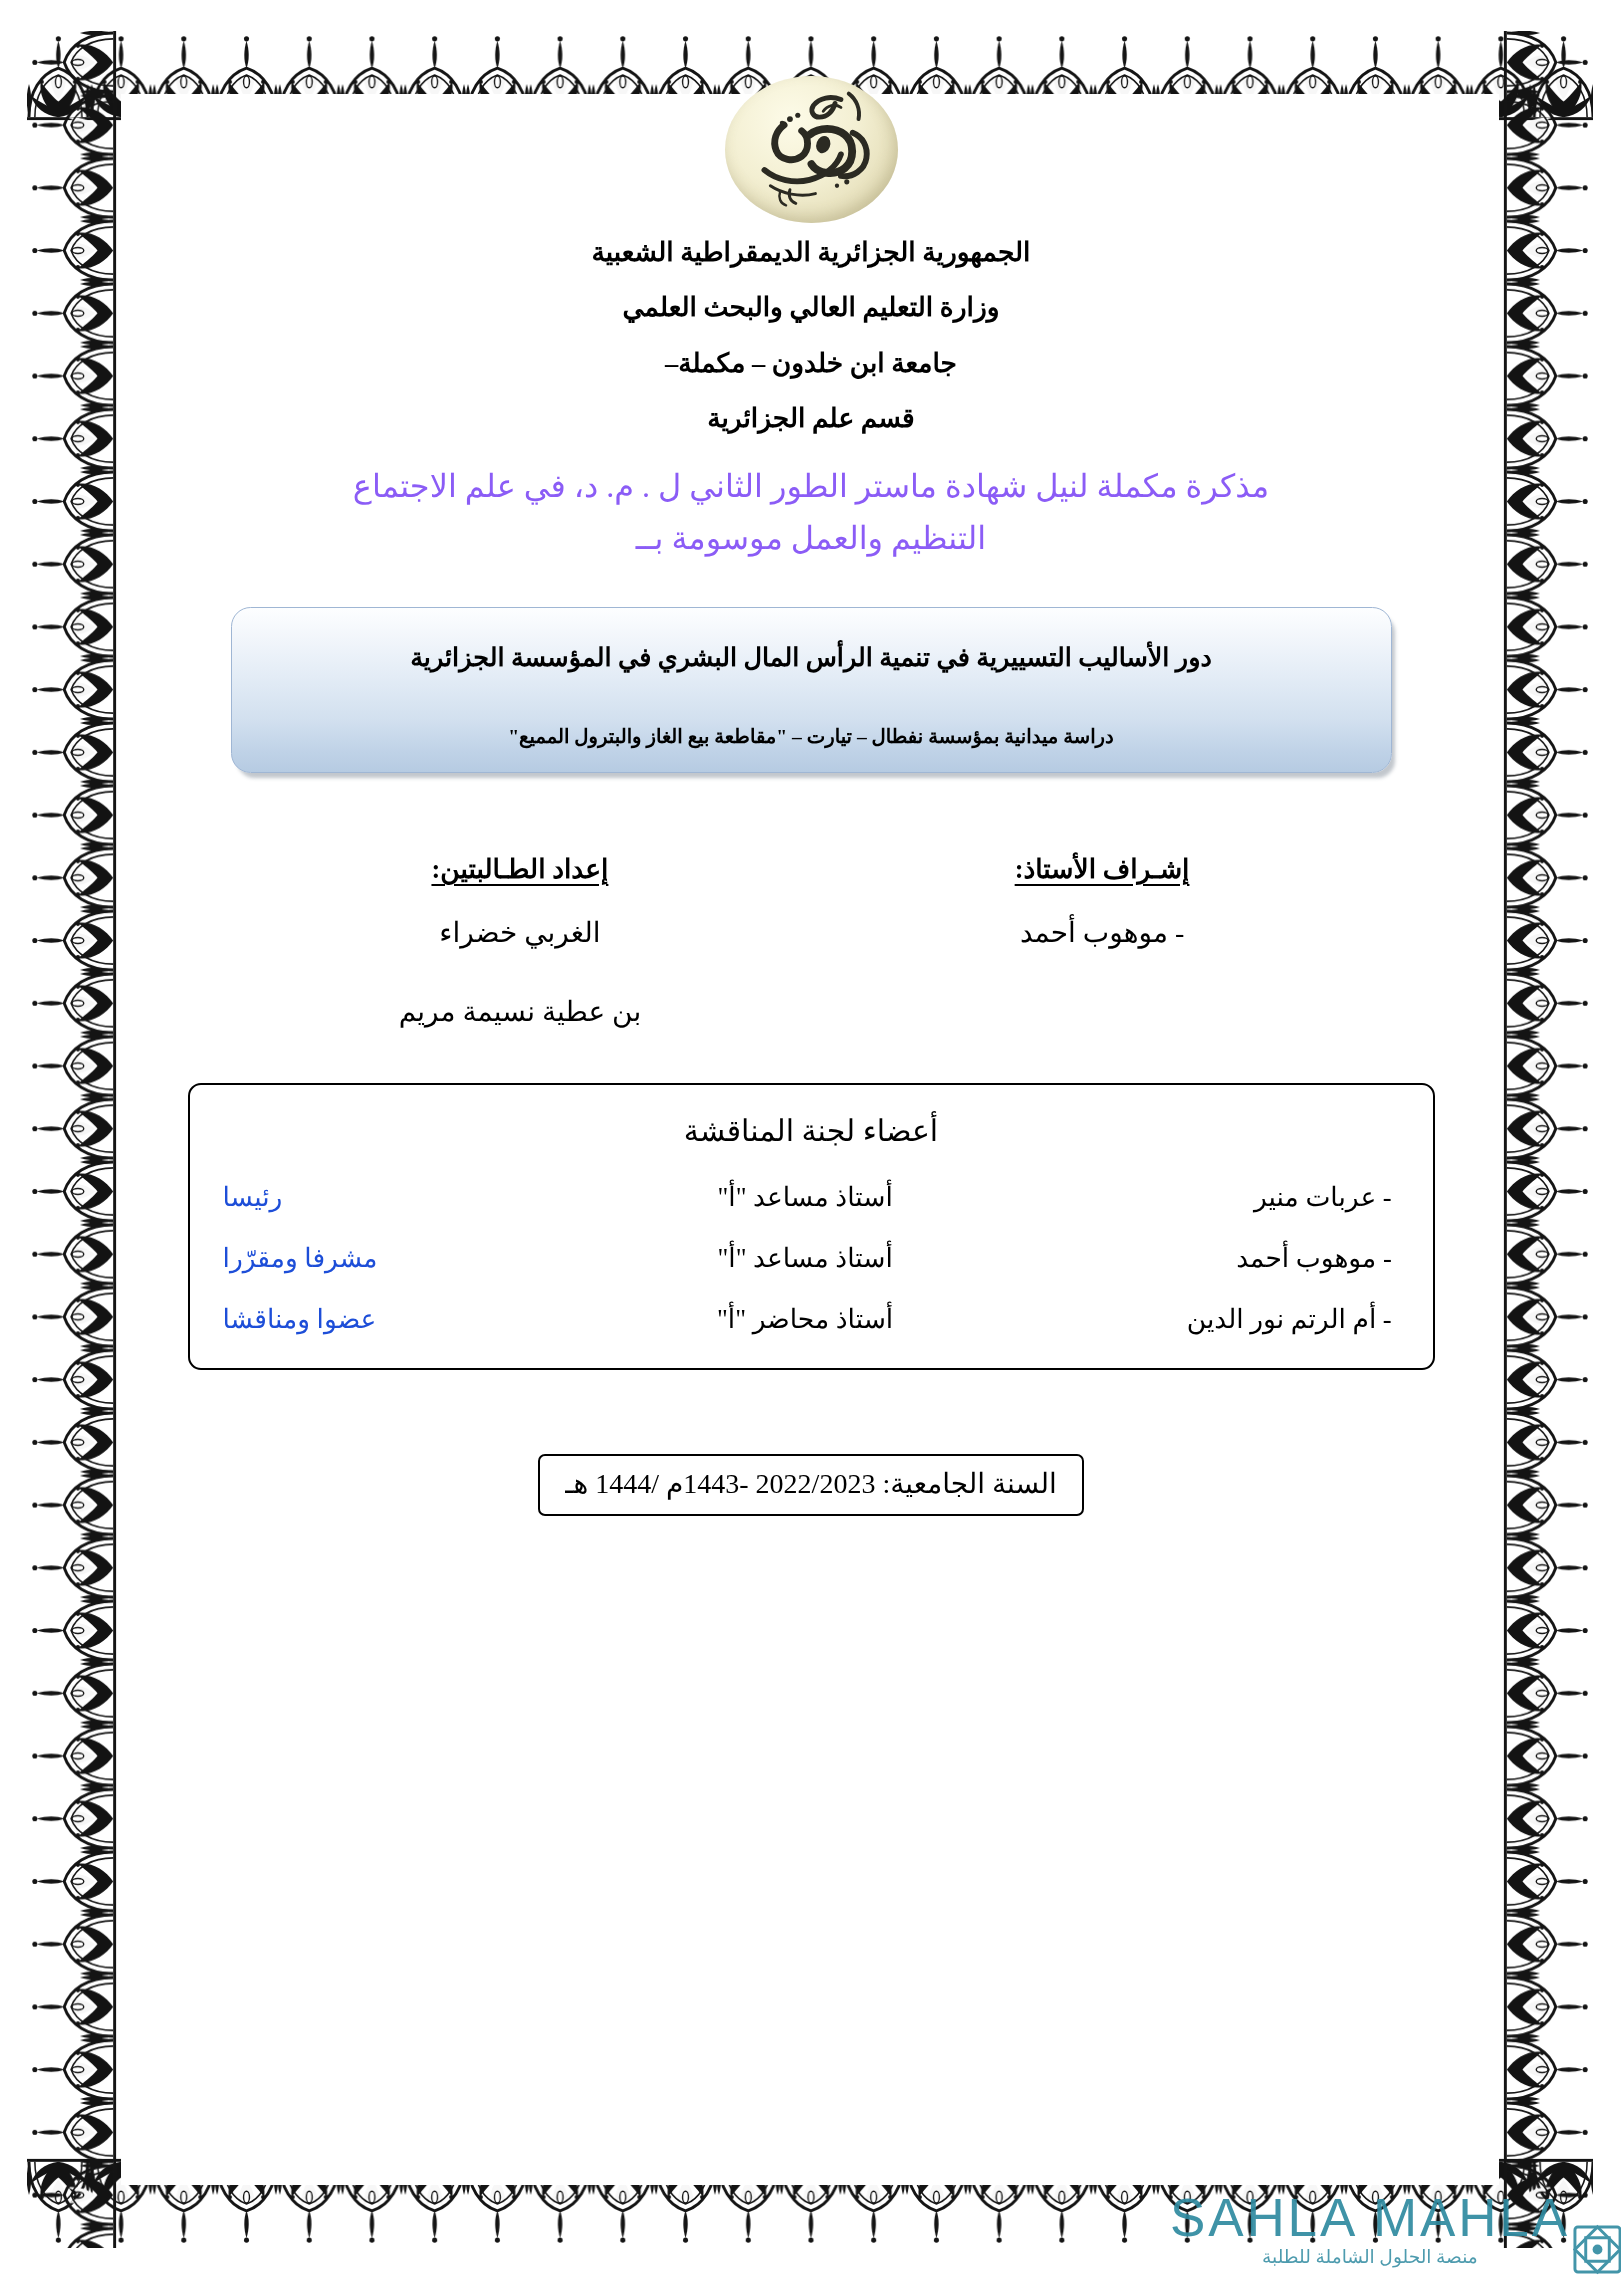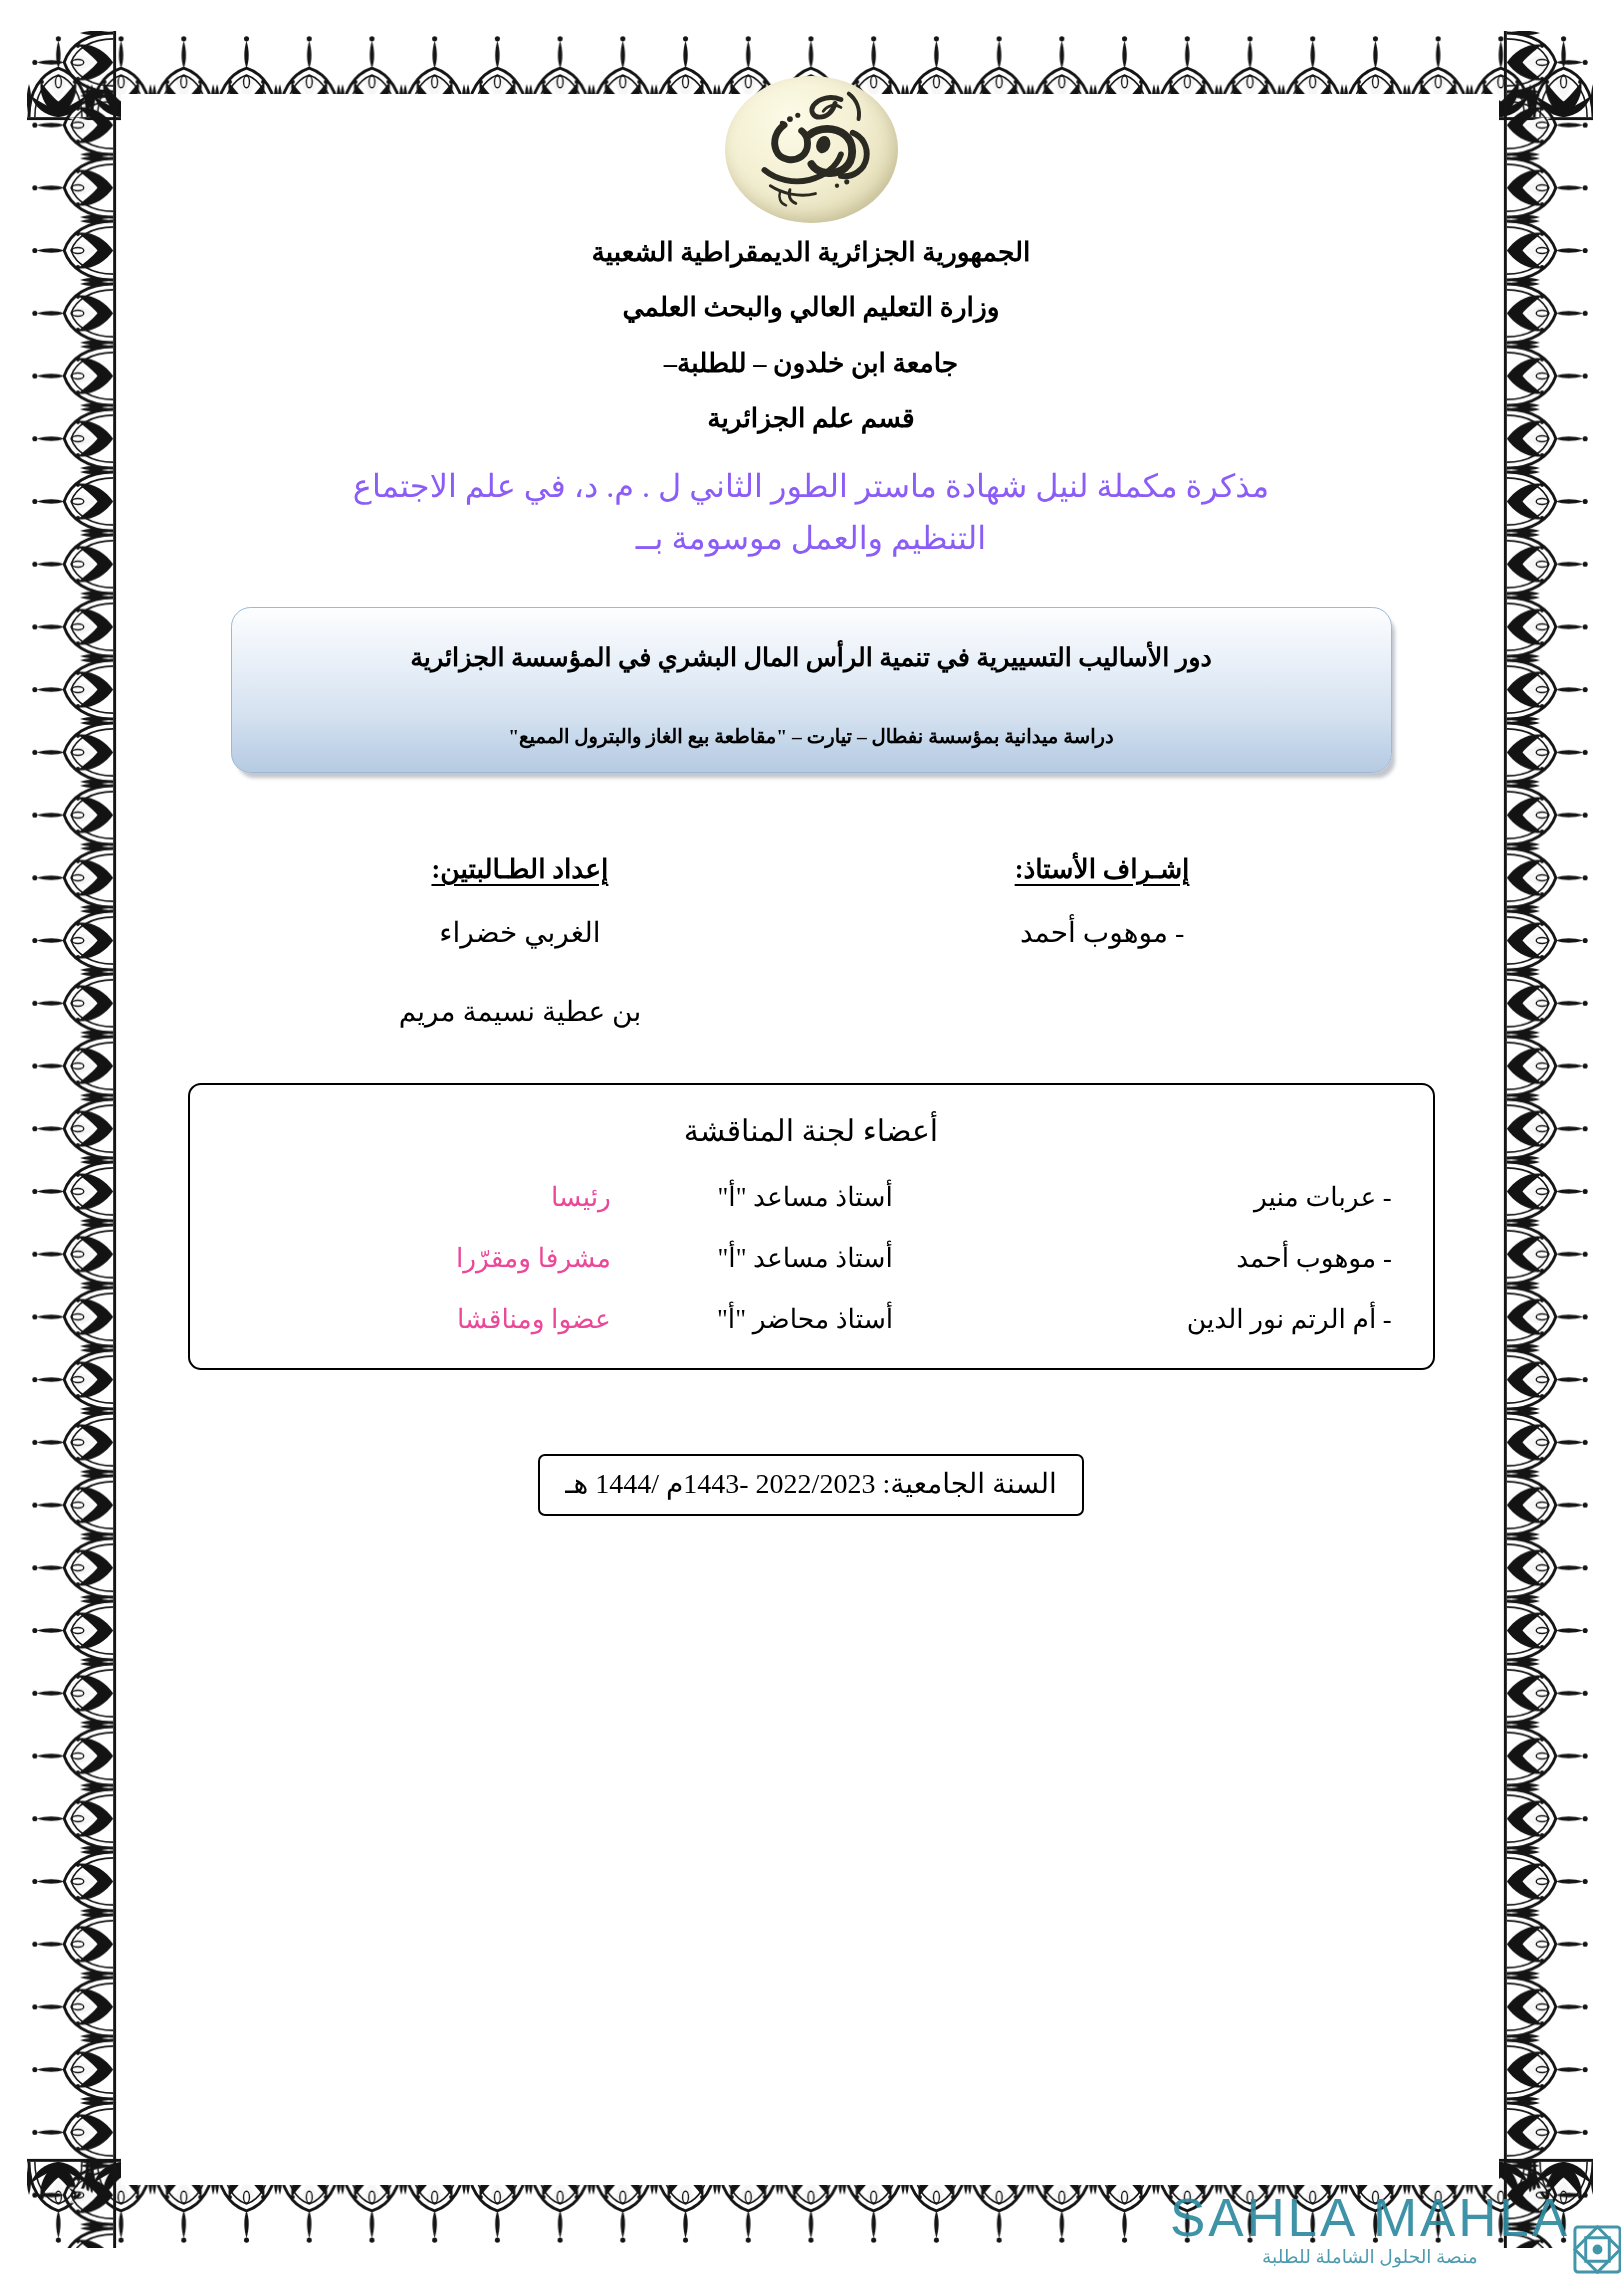--- a/index.html
+++ b/index.html
@@ -174,21 +174,21 @@
     color: #000;
   }
   .jury-row {
     display: flex;
     align-items: baseline;
     margin-bottom: 29px;
   }
   .jury-row:last-child { margin-bottom: 3.9px; }
   .jury-name  { flex: 0 0 34%; text-align: right;  font-size: 26.5px; color:#000; padding-right: 7.8px;}
   .jury-rank  { flex: 0 0 33%; text-align: center; font-size: 26.5px; color:#000; }
-  .jury-role  { flex: 0 0 33%; text-align: right; font-size: 26.5px; color:#ec4899; }
+  .jury-role  { flex: 0 0 33%; text-align: left; font-size: 26.5px; color:#1d4ed8; }
 
   
   .year-box {
     display: inline-block;
     margin: 84px auto 0 auto;
     border: 2px solid #000;
     border-radius: 7px;
     padding: 11.8px 25.5px 13.7px 25.5px;
     font-size: 28px;
     color: #000;
@@ -339,21 +339,21 @@
           <circle cx="124" cy="108" r="2.6"></circle>
           <circle cx="114" cy="112" r="2.2"></circle>
           <ellipse cx="100" cy="70" rx="7" ry="9" transform="rotate(20 100 70)"></ellipse>
         </g>
       </svg>
     </div>
   </div>
 
   <p class="hdr-line l1">الجمهورية الجزائرية الديمقراطية الشعبية</p>
   <p class="hdr-line">وزارة التعليم العالي والبحث العلمي</p>
-  <p class="hdr-line">جامعة ابن خلدون – للطلبة–</p>
+  <p class="hdr-line">جامعة ابن خلدون – مكملة–</p>
   <p class="hdr-line">قسم علم الجزائرية</p>
 
   <p class="memoire">مذكرة مكملة لنيل شهادة ماستر الطور الثاني  ل . م. د، في علم الاجتماع التنظيم والعمل موسومة بــ</p>
 
   <div class="title-box">
     <p class="title-main">دور الأساليب التسييرية في تنمية الرأس المال البشري في المؤسسة الجزائرية</p>
     <p class="title-sub">دراسة ميدانية بمؤسسة نفطال – تيارت – "مقاطعة بيع الغاز والبترول المميع"</p>
   </div>
 
   <div class="people-row">

